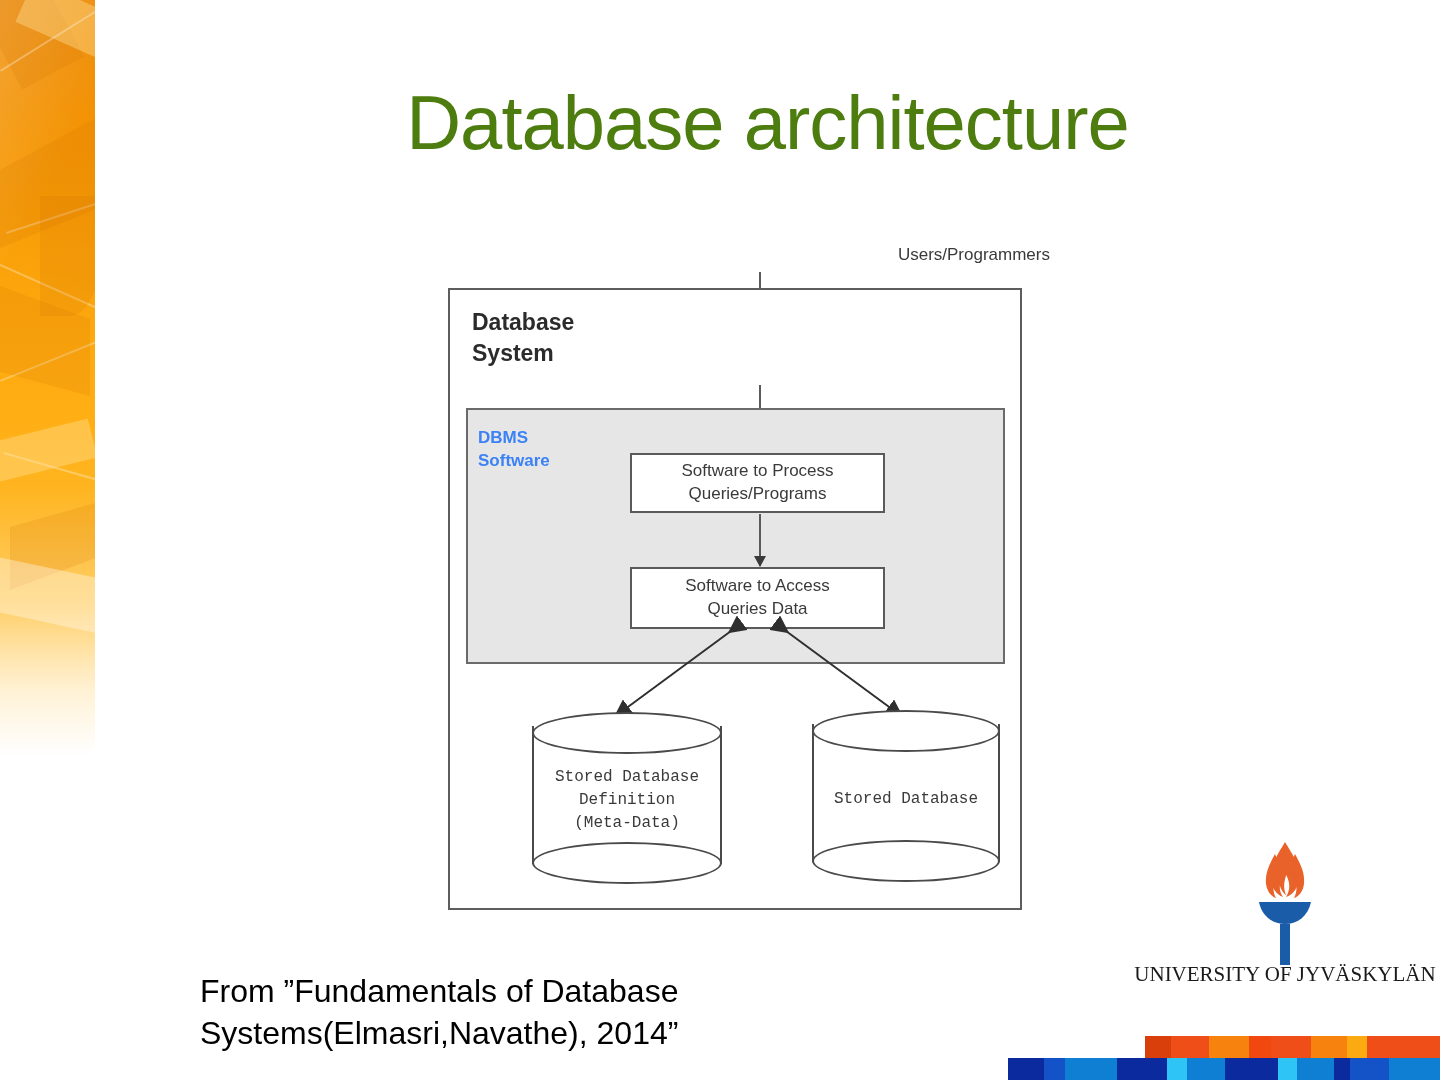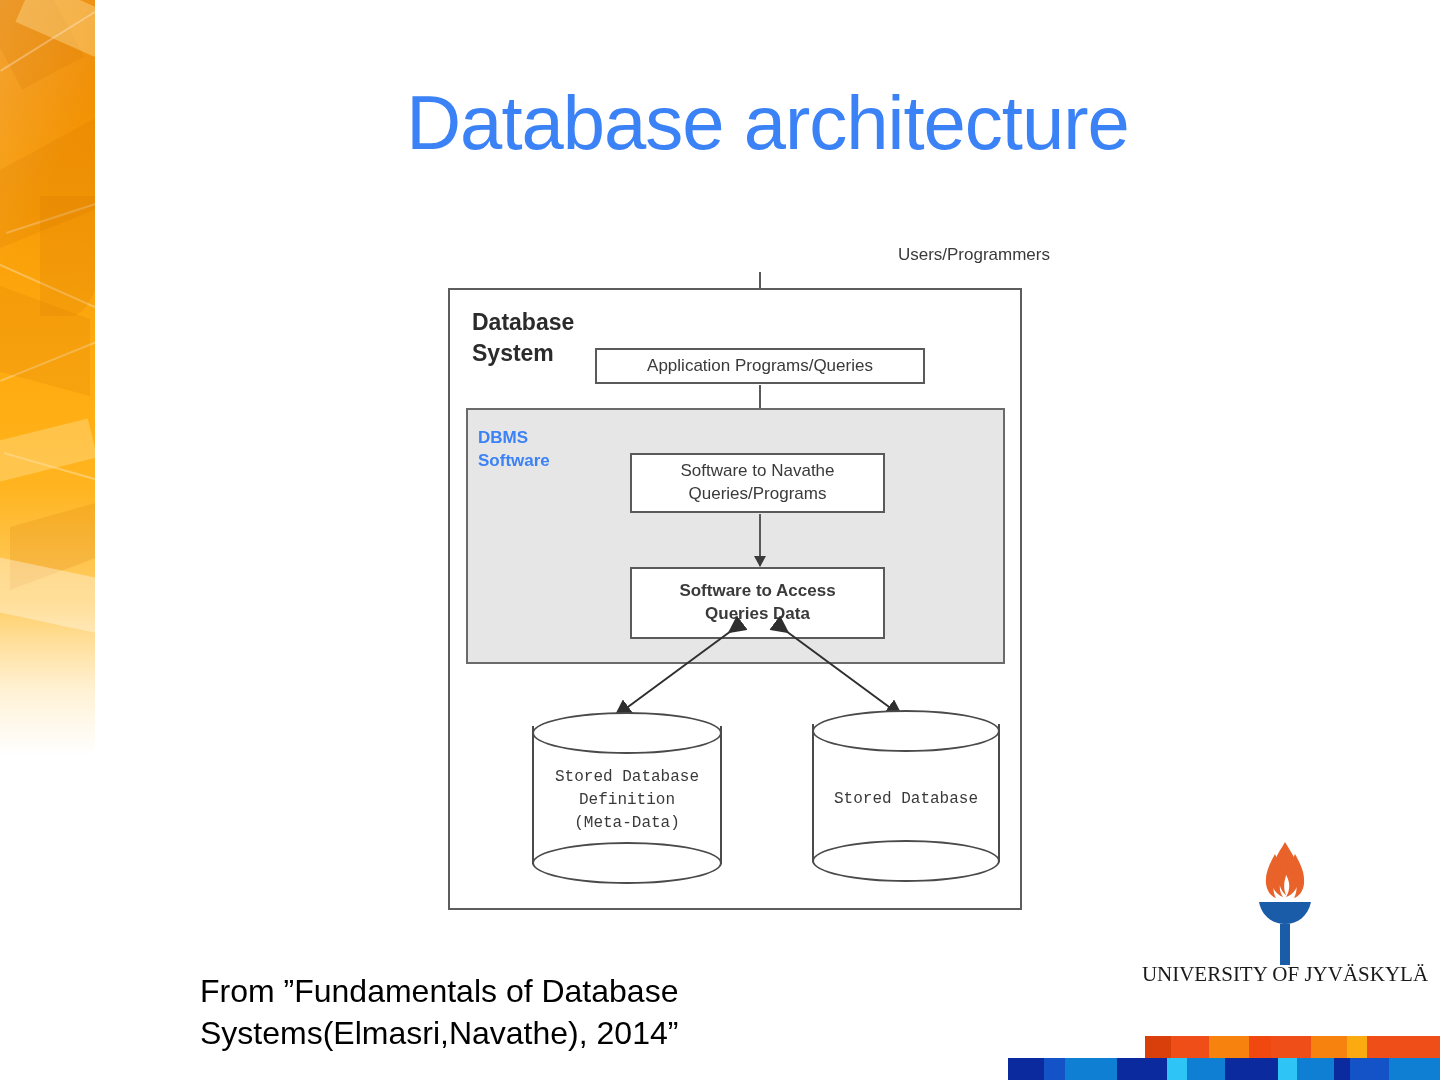--- a/index.html
+++ b/index.html
@@ -51,21 +51,21 @@
 
   
   #slide-title {
     position: absolute;
     left: 95px;
     top: 85px;
     width: 1345px;
     text-align: center;
     font-size: 76px;
     line-height: 1.0;
-    color: #3b82f6;
+    color: #4d7c0f;
     font-weight: normal;
     letter-spacing: -1px;
     white-space: nowrap;
   }
 
   
   #diagram {
     position: absolute;
     left: 430px;
     top: 235px;
@@ -129,21 +129,21 @@
     display: flex;
     align-items: center;
     justify-content: center;
     text-align: center;
     font-size: 17px;
     color: #3a3a3a;
     line-height: 1.35;
   }
   #box-app      { left: 165px; top: 113px; width: 330px; height: 36px; }
   #box-process  { left: 200px; top: 218px; width: 255px; height: 60px; }
-  #box-access   { left: 200px; top: 332px; width: 255px; height: 72px; font-weight: bold; }
+  #box-access   { left: 200px; top: 332px; width: 255px; height: 62px; }
 
   
   .v-arrow {
     position: absolute;
     width: 2px;
     background: #5a5a5a;
   }
   .v-arrow::after {
     content: "";
     position: absolute;
@@ -288,34 +288,33 @@
 
   <div id="arrow-users" class="v-arrow"></div>
 
   <div id="db-system-frame"></div>
 
   <div id="db-system-label">
     <div>Database</div>
     <div>System</div>
   </div>
 
-  <div id="box-app" class="proc-box">Application Programs/Queries</div>
 
   <div id="arrow-app" class="v-arrow"></div>
 
   <div id="dbms-box"></div>
 
   <div id="dbms-label">
     <div>DBMS</div>
     <div>Software</div>
   </div>
 
   <div id="box-process" class="proc-box">
     <div>
-      <div>Software to Navathe</div>
+      <div>Software to Process</div>
       <div>Queries/Programs</div>
     </div>
   </div>
 
   <div id="arrow-process" class="v-arrow"></div>
 
   <div id="box-access" class="proc-box">
     <div>
       <div>Software to Access</div>
       <div>Queries Data</div>
@@ -377,21 +376,21 @@
     <g fill="#e8622a">
       <path d="M40 2 C33 14 26 23 26 38 C26 48 32 55 38 57 C33 50 34 41 40 33 C45 41 46 49 41 57 C48 55 54 47 54 37 C54 22 47 14 40 2 Z"></path>
       <path d="M30 14 C24 25 20 33 21 44 C22 52 27 57 31 58 C27 51 28 42 32 34 C34 28 33 20 30 14 Z"></path>
       <path d="M50 14 C56 25 60 33 59 44 C58 52 53 57 49 58 C53 51 52 42 48 34 C46 28 47 20 50 14 Z"></path>
       <path d="M40 16 C36 26 33 33 34 42 C35 49 39 54 41 55 C38 48 39 40 42 33 C44 28 43 21 40 16 Z"></path>
     </g>
     <path d="M14 62 L66 62 C63 76 53 84 40 84 C27 84 17 76 14 62 Z" fill="#1b5ca8"></path>
     <rect x="35" y="84" width="10" height="41" fill="#1b5ca8"></rect>
   </svg>
   <div id="logo-text">
-    <div class="line2">UNIVERSITY OF JYVÄSKYLÄ</div>
+    <div class="line2">UNIVERSITY OF JYVÄSKYLÄN</div>
   </div>
 </div>
 
 <div id="strip-orange">
     <div class="swatch" style="background: rgb(217, 63, 11); width: 26px;"></div>
     <div class="swatch" style="background: rgb(240, 78, 24); width: 38px;"></div>
     <div class="swatch" style="background: rgb(247, 130, 13); width: 40px;"></div>
     <div class="swatch" style="background: rgb(240, 72, 15); width: 22px;"></div>
     <div class="swatch" style="background: rgb(240, 78, 24); width: 40px;"></div>
     <div class="swatch" style="background: rgb(247, 130, 13); width: 36px;"></div>

